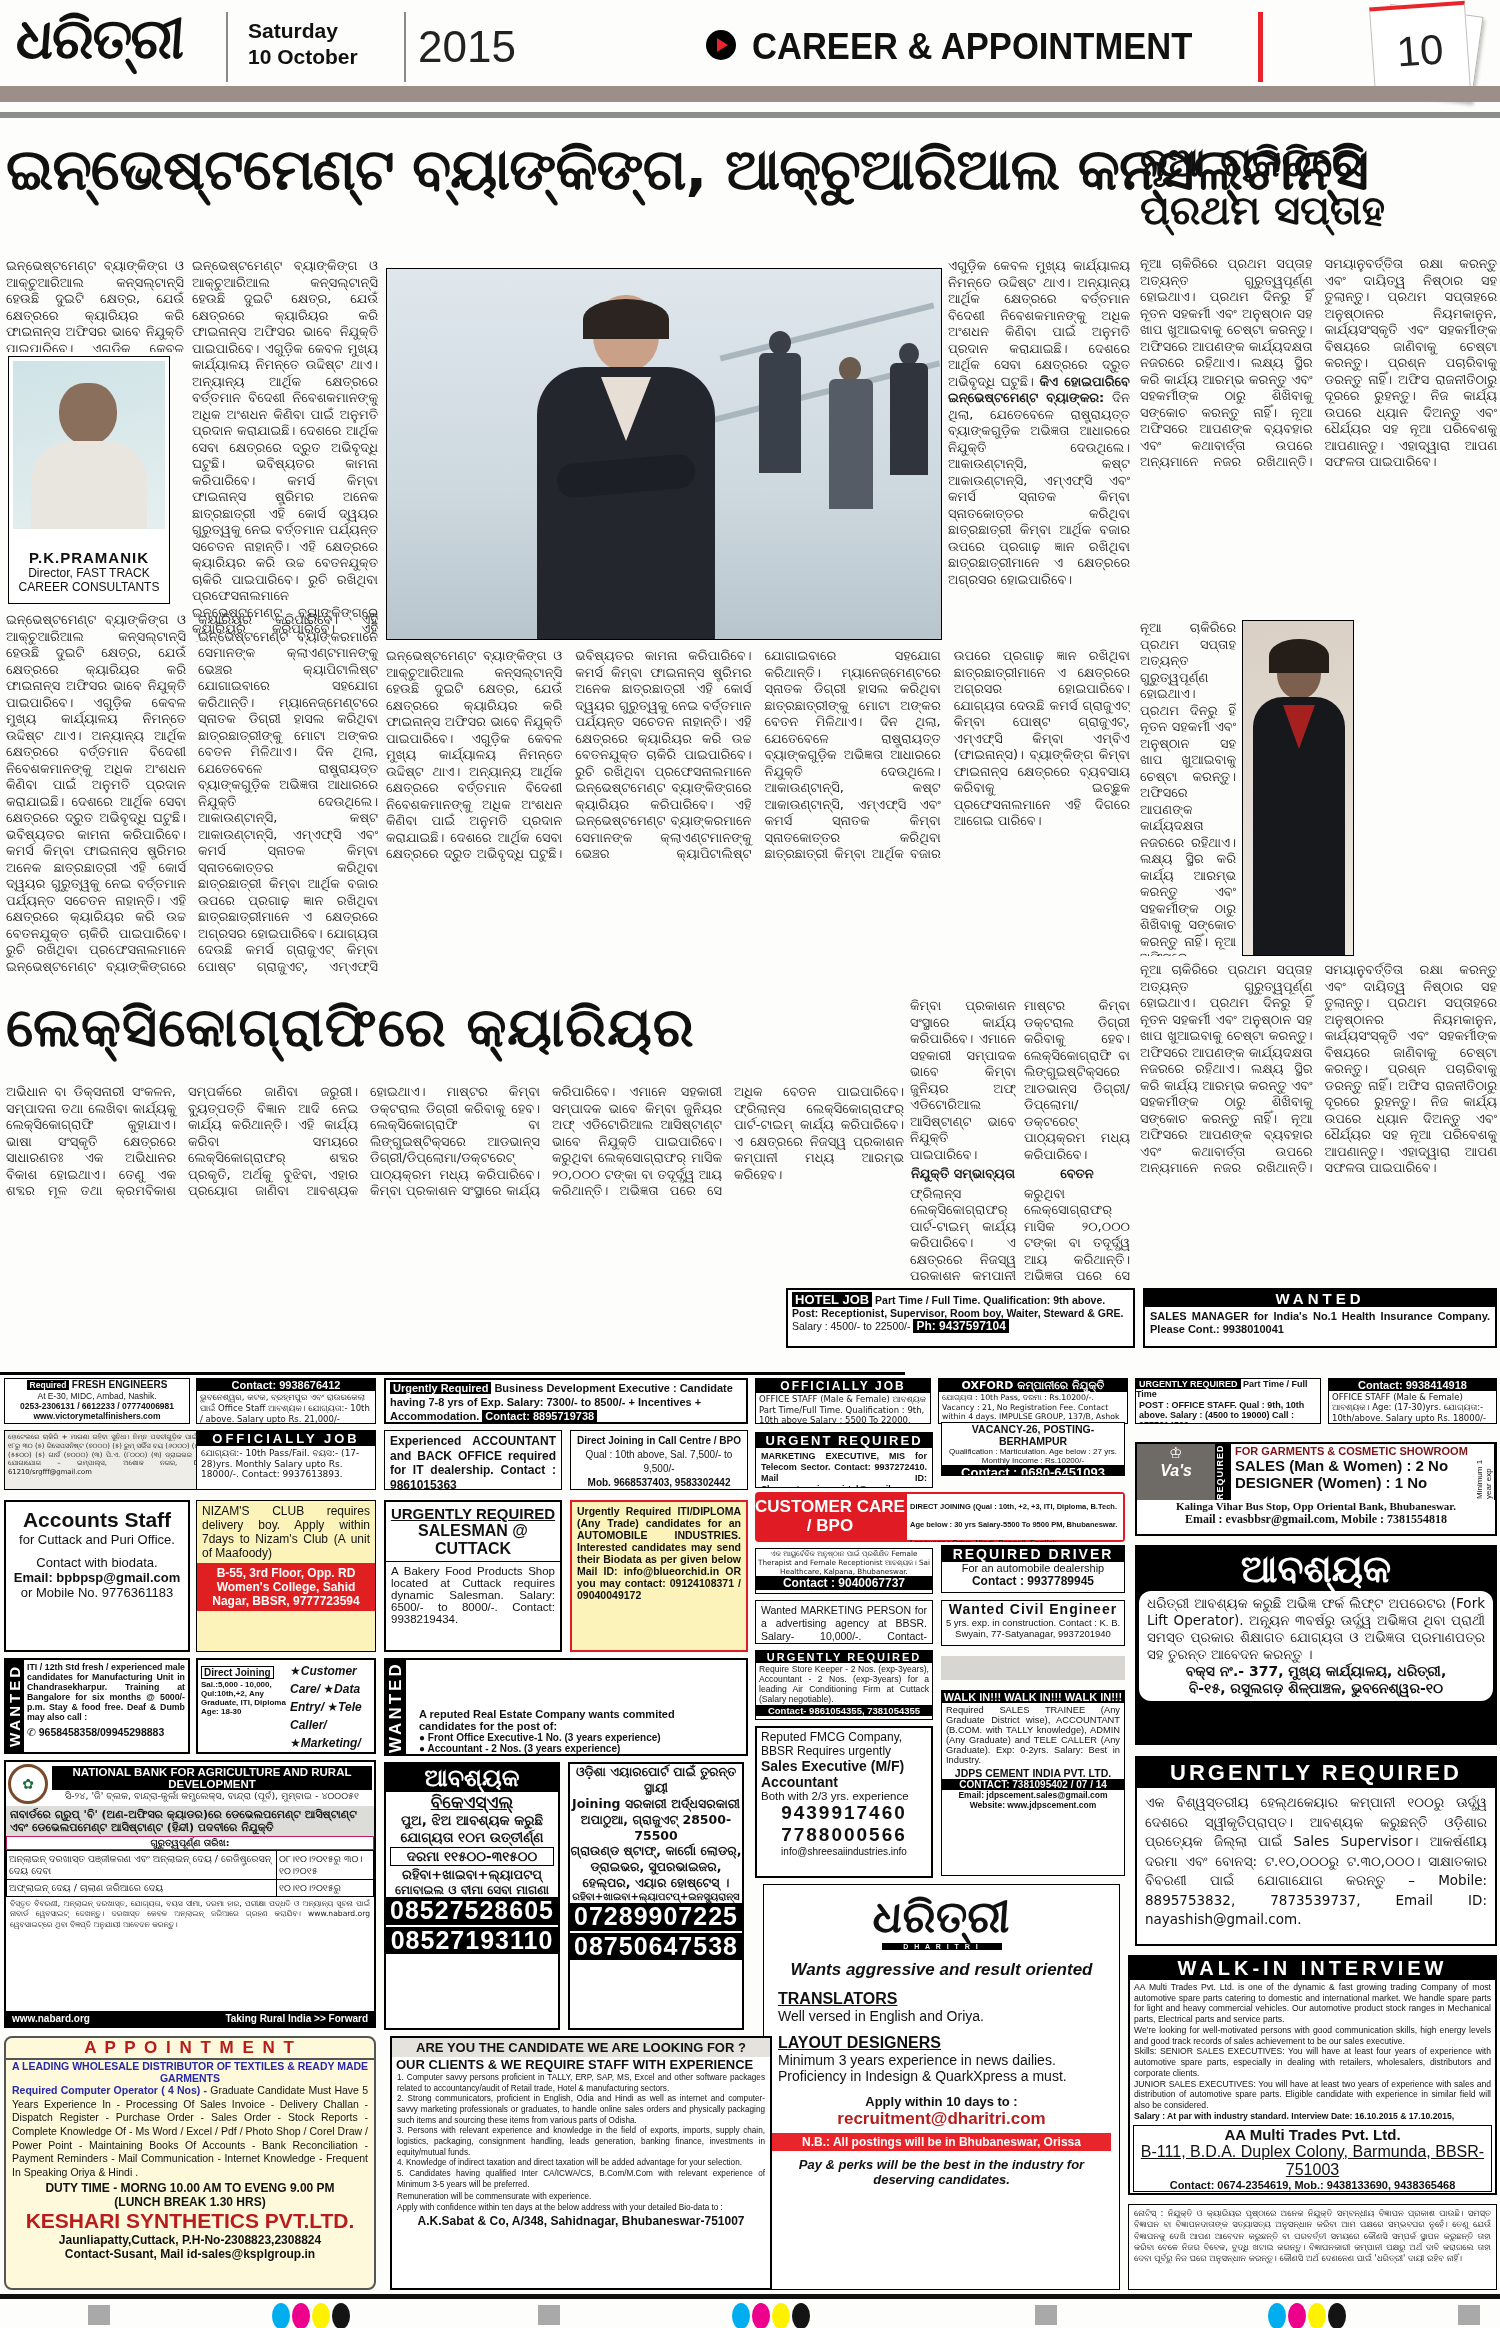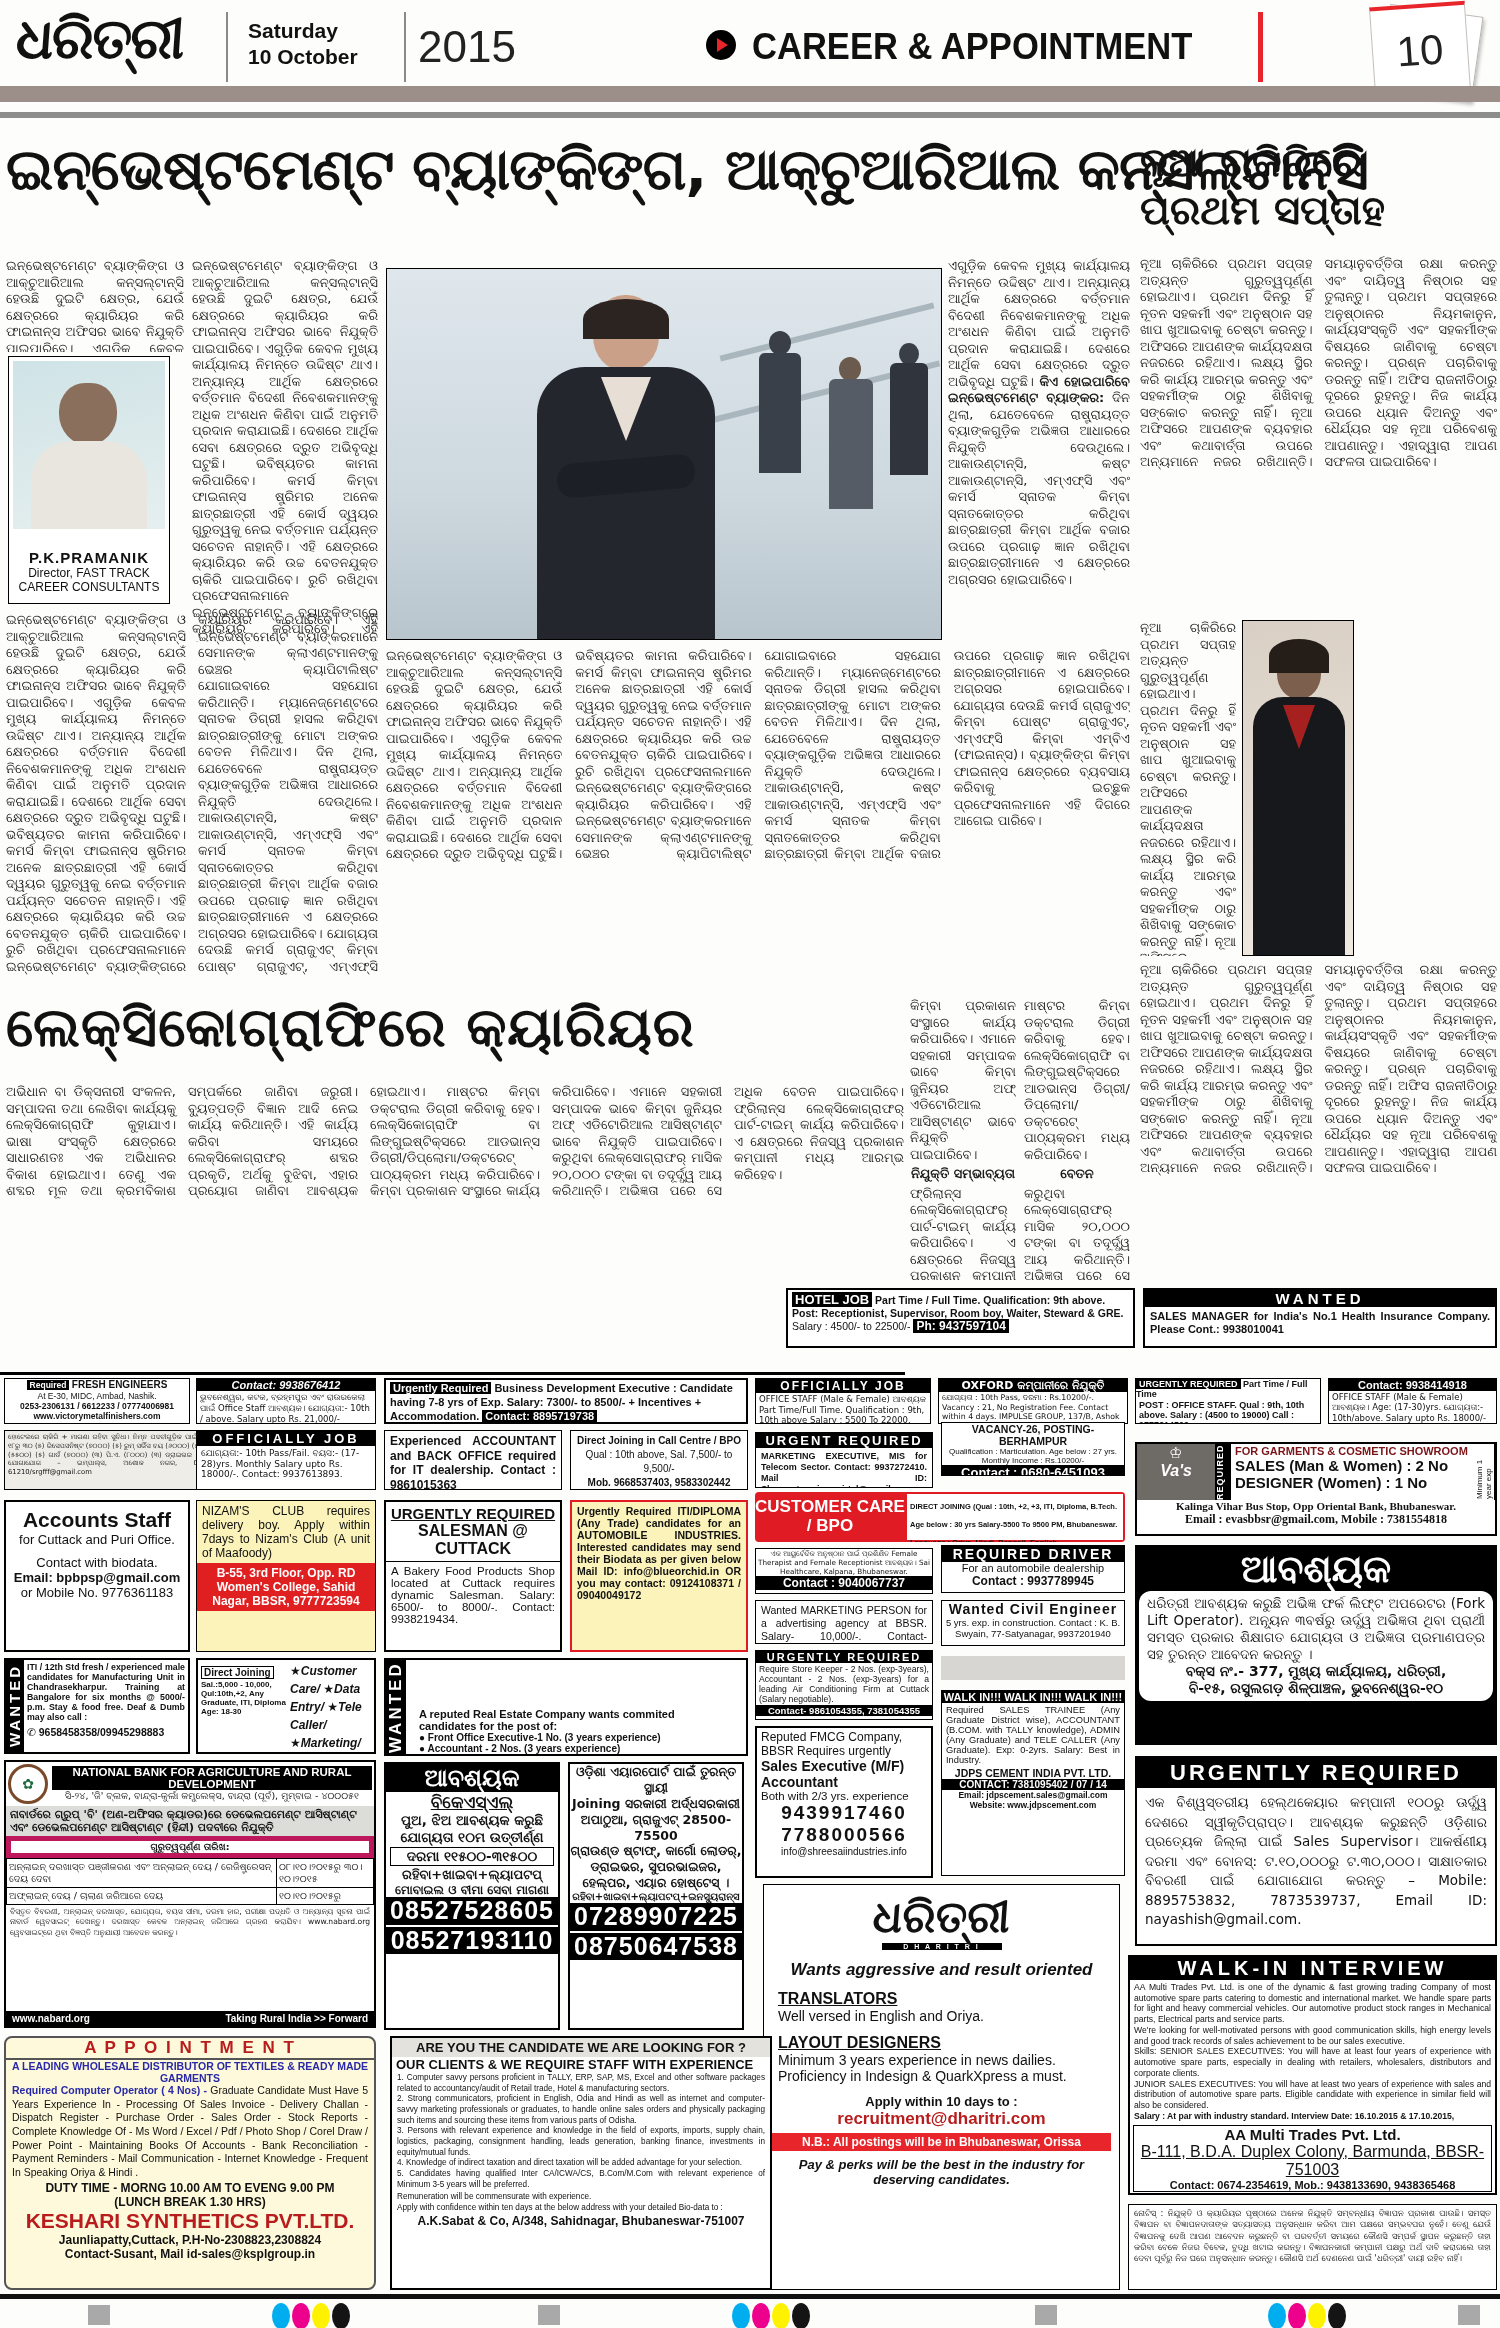--- a/index.html
+++ b/index.html
@@ -157,21 +157,21 @@
 
   
   <div class="abs b" style="left:4px;top:1378px;width:186px;height:46px;font-size:8.5px;text-align:center;line-height:1.2;">
     <div><span class="inline-black">Required</span>
     <span class="bold" style="font-size:10px;">FRESH ENGINEERS</span></div>
     <div>At E-30, MIDC, Ambad, Nashik.</div>
     <div class="bold">0253-2306131 / 6612233 / 07774006981</div>
     <div class="bold">www.victorymetalfinishers.com</div>
   </div>
   <div class="abs b" style="left:196px;top:1378px;width:180px;height:46px;font-size:8.5px;">
-    <div class="hdr-black" style="font-size:11px;font-style:italic;">Contact: 9938676412</div>
+    <div class="hdr-black" style="font-size:11px;">Contact: 9938676412</div>
     <div class="odia" style="padding:1px 3px;">ଭୁବନେଶ୍ୱର, କଟକ, ବ୍ରହ୍ମପୁର ଏବଂ ରାଉରକେଲା ପାଇଁ Office Staff ଆବଶ୍ୟକ। ଯୋଗ୍ୟତା:- 10th / above. Salary upto Rs. 21,000/-</div>
   </div>
   <div class="abs b2" style="left:384px;top:1378px;width:364px;height:46px;font-size:11px;line-height:1.25;padding:2px 4px;">
     <span class="inline-black">Urgently Required</span>
     <span class="bold">Business Development Executive : Candidate having 7-8 yrs of Exp. Salary: 7300/- to 8500/- + Incentives + Accommodation.</span>
     <span class="inline-black">Contact: 8895719738</span>
   </div>
   <div class="abs b" style="left:755px;top:1378px;width:176px;height:46px;font-size:8.5px;">
     <div class="hdr-black" style="font-size:12px;letter-spacing:2px;">OFFICIALLY JOB</div>
     <div class="odia" style="padding:1px 3px;">OFFICE STAFF (Male &amp; Female) ଆବଶ୍ୟକ Part Time/Full Time. Qualification : 9th, 10th above Salary : 5500 To 22000. Call : 9938533500</div>
@@ -345,21 +345,21 @@
   
   <div class="abs b2" style="left:4px;top:1760px;width:372px;height:268px;font-size:9px;">
     <div style="display:flex;align-items:center;gap:4px;padding:2px;">
       <div style="width:34px;height:34px;border:3px solid #7a4a2a;border-radius:50%;display:flex;align-items:center;justify-content:center;font-size:14px;color:#1c6b3c;">✿</div>
       <div style="flex:1;">
         <div class="hdr-black" style="font-size:11.5px;">NATIONAL BANK FOR AGRICULTURE AND RURAL DEVELOPMENT</div>
         <div class="odia center" style="font-size:9.5px;">ସି-୨୪, 'ଜି' ବ୍ଲକ, ବାନ୍ଦ୍ରା-କୁର୍ଲା କମ୍ପ୍ଲେକ୍ସ, ବାନ୍ଦ୍ରା (ପୂର୍ବ), ମୁମ୍ବାଇ - ୪୦୦୦୫୧</div>
       </div>
     </div>
     <div class="odia bold" style="background:#dcdcd8;padding:2px 4px;font-size:11px;">ନାବାର୍ଡରେ ଗ୍ରୁପ୍ 'ବି' (ଅଣ-ଅଫିସର କ୍ୟାଡର)ରେ ଡେଭେଲପମେଣ୍ଟ ଆସିଷ୍ଟାଣ୍ଟ ଏବଂ ଡେଭେଲପମେଣ୍ଟ ଆସିଷ୍ଟାଣ୍ଟ (ହିନ୍ଦୀ) ପଦବୀରେ ନିଯୁକ୍ତି</div>
-    <div class="odia center bold" style="border:5px solid #be185d;font-size:9.5px;">ଗୁରୁତ୍ୱପୂର୍ଣ୍ଣ ତାରିଖ:</div>
+    <div class="odia center bold" style="border:1px solid #be185d;font-size:9.5px;">ଗୁରୁତ୍ୱପୂର୍ଣ୍ଣ ତାରିଖ:</div>
     <table style="width:100%;border-collapse:collapse;font-size:9.5px;">
       <tbody>
           <tr>
         <td class="odia" style="border:1px solid #000;padding:2px;">ଅନ୍‌ଲାଇନ୍ ଦରଖାସ୍ତ ପଞ୍ଜୀକରଣ ଏବଂ ଅନ୍‌ଲାଇନ୍ ଦେୟ / ରେଜିଷ୍ଟ୍ରେସନ୍ ଦେୟ ଦେବା</td>
         <td class="odia" style="border:1px solid #000;padding:2px;width:92px;">୦୮।୧୦।୨୦୧୫ରୁ ୩୦।୧୦।୨୦୧୫</td>
       </tr>
       <tr>
         <td class="odia" style="border:1px solid #000;padding:2px;">ଅଫ୍‌ଲାଇନ୍ ଦେୟ / ଚାଲାଣ ଜରିଆରେ ଦେୟ</td>
         <td class="odia" style="border:1px solid #000;padding:2px;">୧୦।୧୦।୨୦୧୫ରୁ</td>
       </tr>

